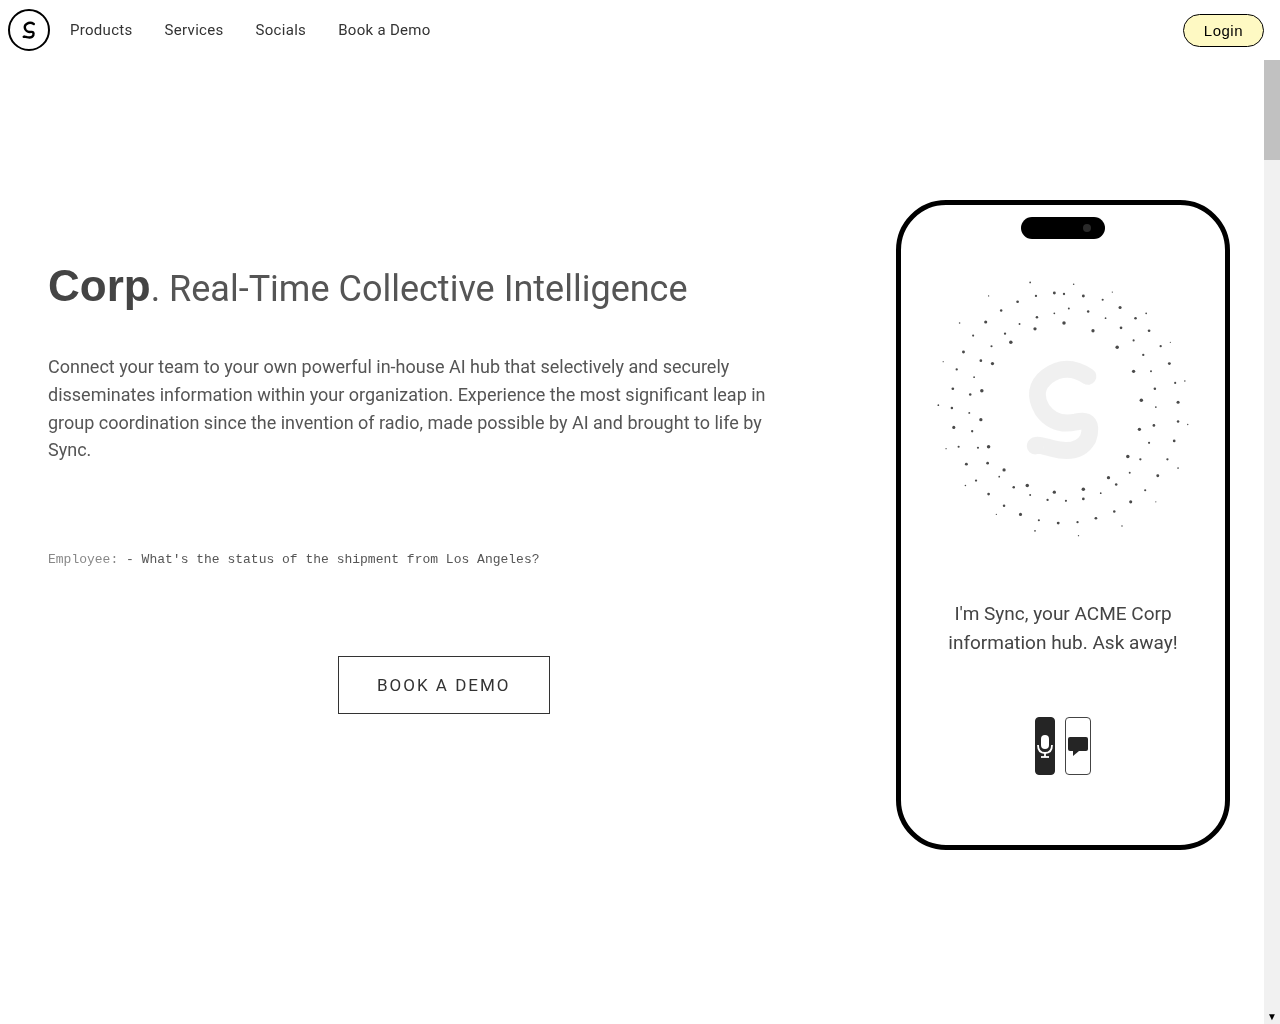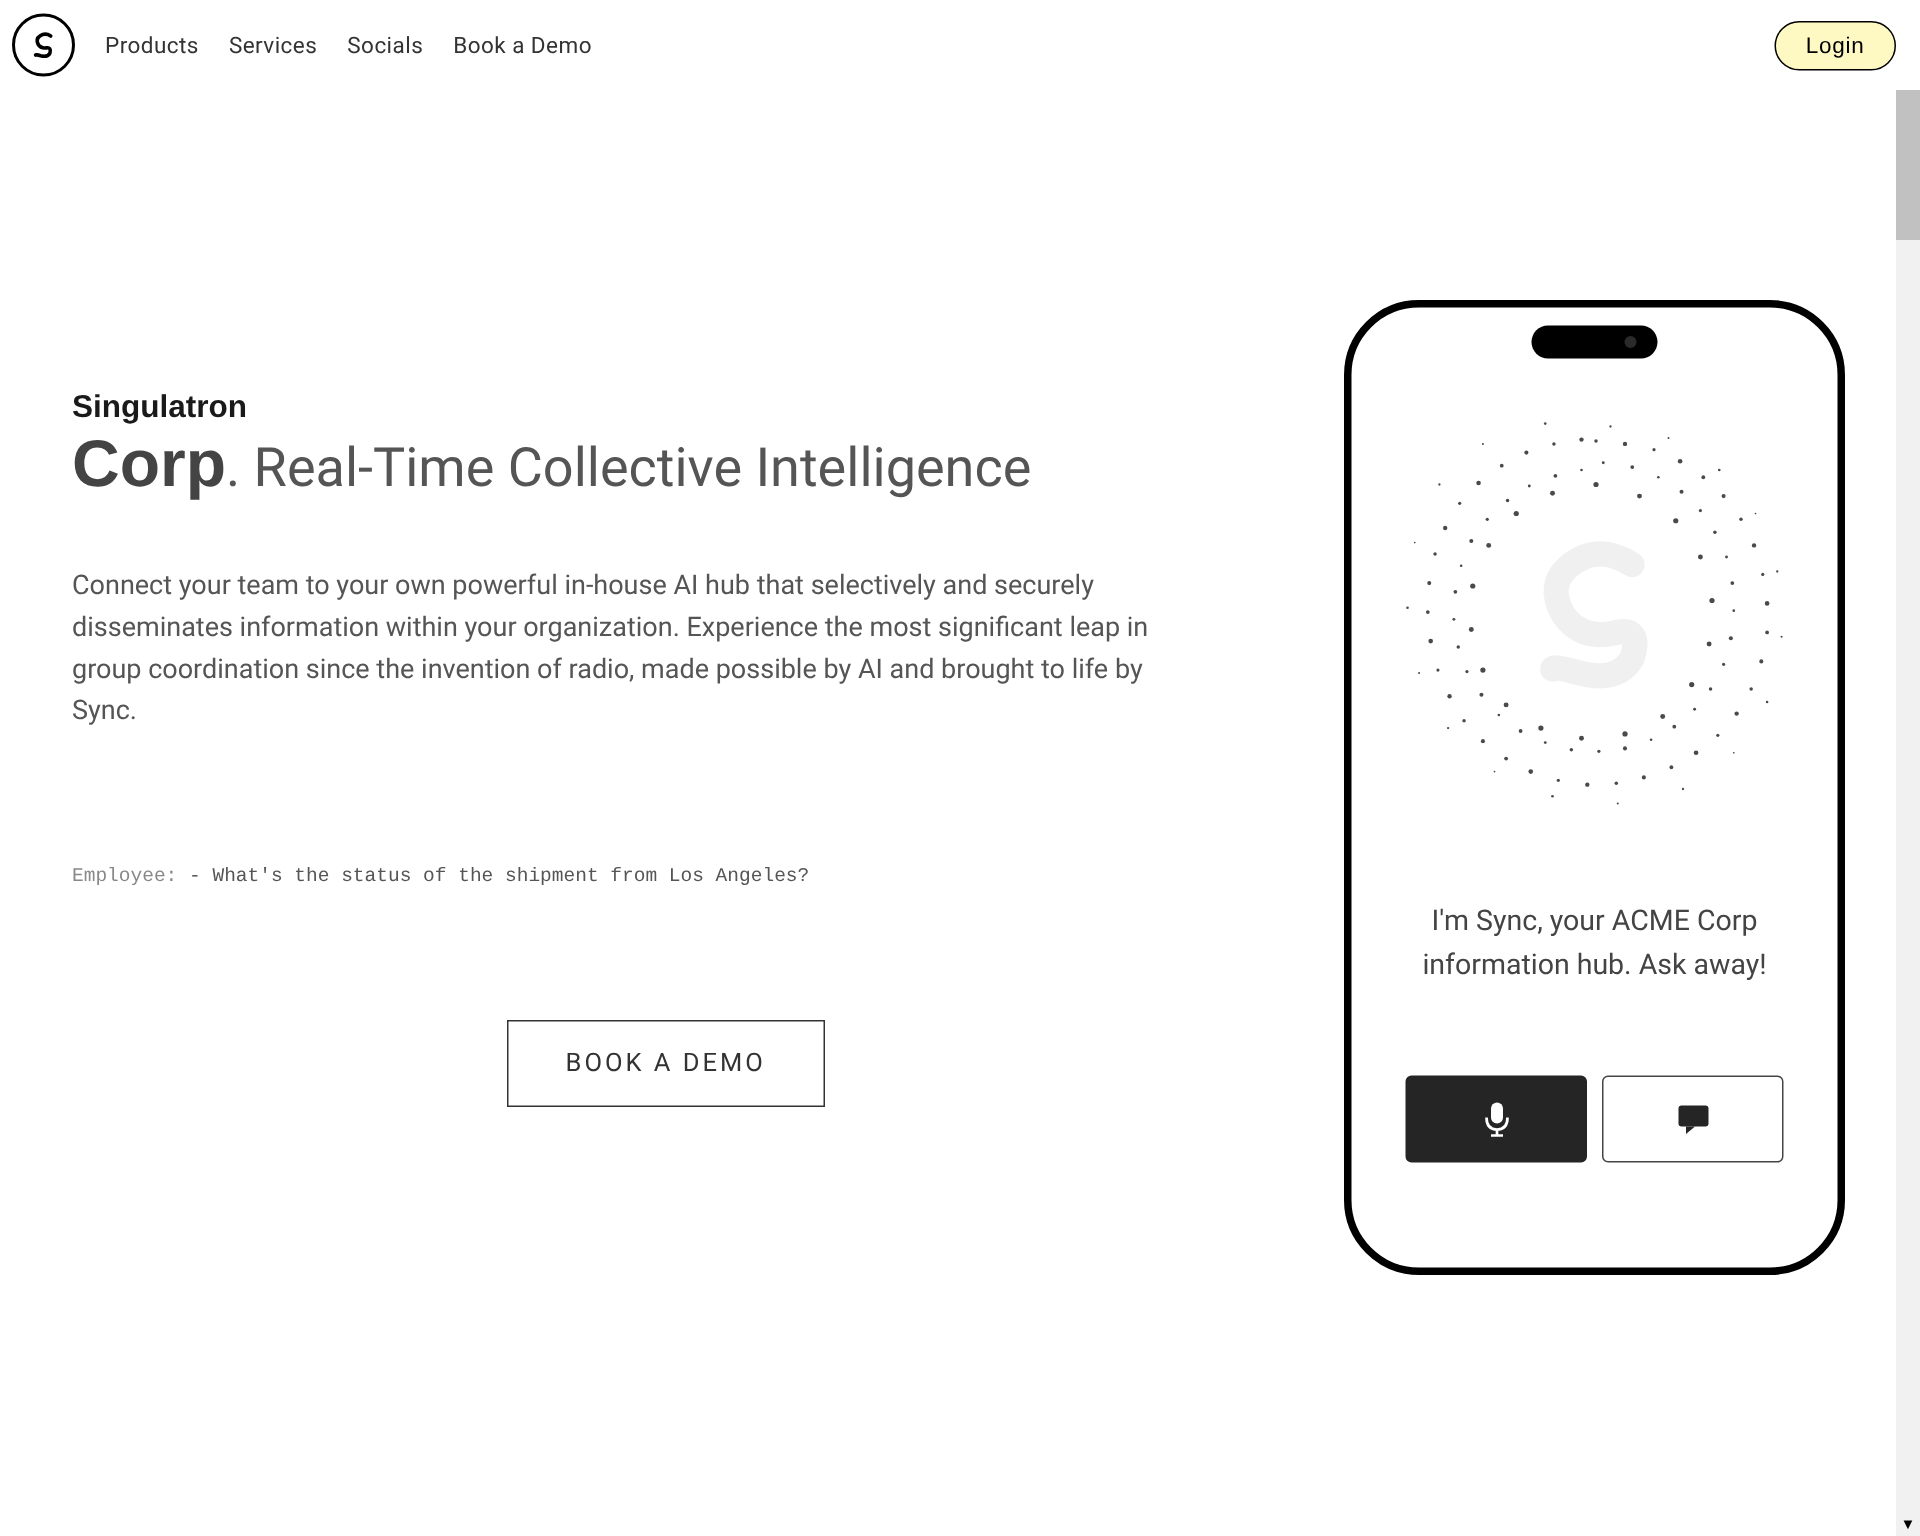--- a/index.html
+++ b/index.html
@@ -30,21 +30,21 @@
       align-items: center;
       justify-content: center;
       margin-right: 20px;
     }
     .logo svg {
       width: 24px;
       height: 24px;
     }
     .nav-links {
       display: flex;
-      gap: 20px;
+      gap: 32px;
       flex: 1;
       align-items: flex-end;
     }
     .nav-link {
       color: #333;
       font-size: 15px;
       letter-spacing: 0.3px;
       cursor: pointer;
     }
     .login-btn {
@@ -174,20 +174,21 @@
       height: 8px;
       border-radius: 50%;
       background: #2a2a2a;
     }
     .phone-screen {
       padding: 50px 18px 20px;
       text-align: center;
       height: 100%;
       display: flex;
       flex-direction: column;
+      align-items: center;
     }
     .phone-visual {
       width: 290px;
       height: 310px;
       margin: 0 auto 35px;
       position: relative;
       display: flex;
       align-items: center;
       justify-content: center;
     }
@@ -262,21 +263,20 @@
 </header>
 
 <div class="main-content">
   <div class="scrollbar">
     <div class="scrollbar-thumb"></div>
     <div class="scrollbar-arrow">▼</div>
   </div>
 
   <div class="content-wrapper">
     <div class="left-content">
-      <div class="brand-label">Singulatron</div>
       <h1 class="headline">
         <span class="headline-bold">Corp</span><span>. Real-Time Collective Intelligence</span>
       </h1>
       <p class="description">Connect your team to your own powerful in-house AI hub that selectively and securely disseminates information within your organization. Experience the most significant leap in group coordination since the invention of radio, made possible by AI and brought to life by Sync.</p>
 
       <div class="chat-block">
         <div>
           <span class="chat-label">Employee:</span><span class="chat-text"> - What's the status of the shipment from Los Angeles?</span>
         </div>
         <div style="height:24px"></div>

